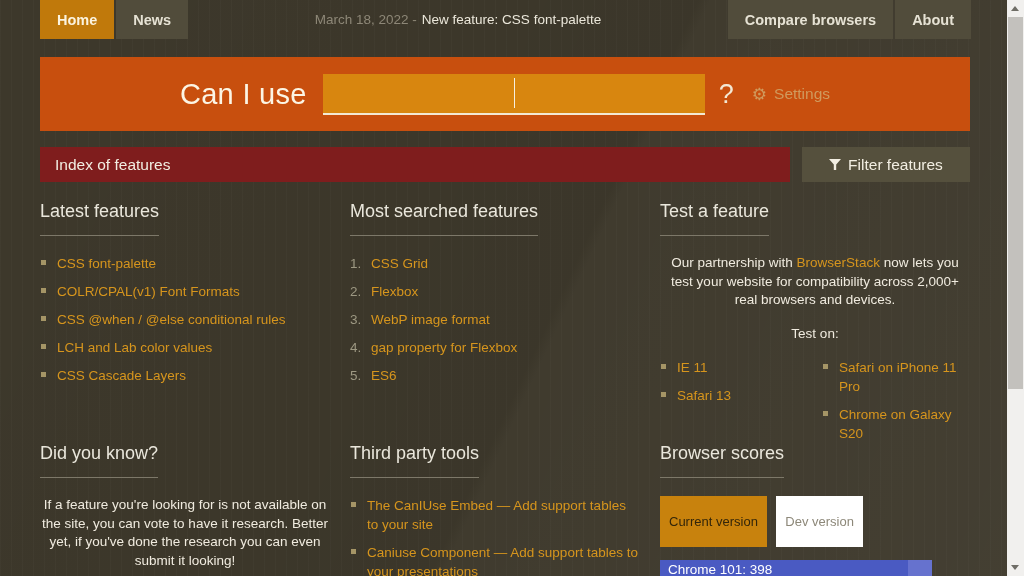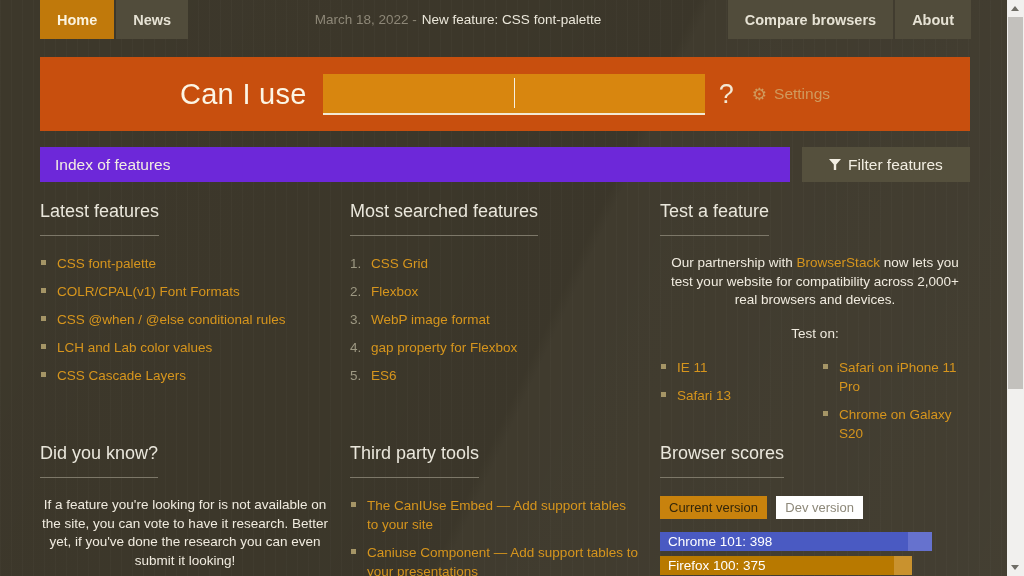--- a/index.html
+++ b/index.html
@@ -36,21 +36,21 @@
   .search-input { width:100%; height:100%; background:transparent; border:none; outline:none;
                   text-align:center; font-size:18px; color:#fff; font-family:inherit; }
   .caret { position:absolute; left:50%; top:4px; bottom:5px; width:1px; background:#f7efdf; }
   .qmark { font-size:27px; color:#f3e8d4; margin-left:14px; }
   .settings { display:flex; align-items:center; margin-left:18px; color:#d09a5d;
               font-size:15.5px; cursor:pointer; }
   .gear { font-size:17px; margin-right:7px; color:#d09a5d; }
 
   
   .index-bar { margin:16px 37px 0 40px; display:flex; height:35px; }
-  .index-title { flex:1; background:#6d28d9; display:flex; align-items:center;
+  .index-title { flex:1; background:#7f1d1d; display:flex; align-items:center;
                  padding:0 15px; font-size:15.5px; color:#f2eee2; cursor:pointer; }
   .filter-btn { width:168px; margin-left:12px; background:#55503d; display:flex;
                 align-items:center; justify-content:center; font-size:15.5px;
                 color:#f2eee2; cursor:pointer; }
   .filter-btn svg { margin-right:7px; }
 
   
   .main { margin:19px 37px 0 40px; display:grid;
           grid-template-columns:290px 290px 310px; column-gap:20px; }
   .section { position:relative; }
@@ -68,21 +68,21 @@
                 margin-bottom:9px; line-height:19px; }
   ol.links li::before { content:counter(n) "."; position:absolute; left:0; color:#9d9882; }
   a.lnk { color:#d6951d; }
 
   p.body-text { font-size:13.5px; line-height:18.5px; color:#f0ebdf; margin-bottom:15px;text-align:center; }
   .two-col { columns:2; column-gap:14px; }
   .two-col li { break-inside:avoid; }
 
   
   .score-btns { margin-bottom:13px; }
-  .score-btn { display:inline-block; font-size:13px; padding:4px 9px; cursor:pointer; }
+  .score-btn { display:inline-block; font-size:13px; padding:18px 9px; cursor:pointer; }
   .score-btn.current { background:#c8820d; color:#33260a; margin-right:5px; }
   .score-btn.dev { background:#ffffff; color:#8d8879; }
   .bar { position:relative; height:19px; margin-bottom:4.5px; }
   .bar-main { position:absolute; left:0; top:0; bottom:0; }
   .bar-label { position:relative; z-index:1; display:block; padding-left:8px;
                font-size:13.5px; line-height:19px; color:#fff; }
 
   
   .scrollbar { position:absolute; top:0; right:0; width:17px; height:576px;
                background:#f1f0ee; }

